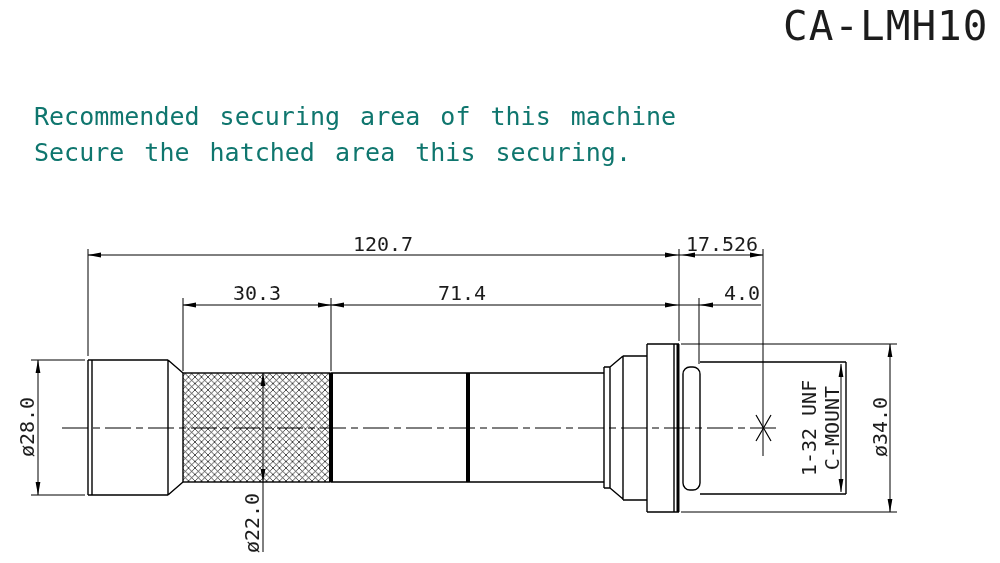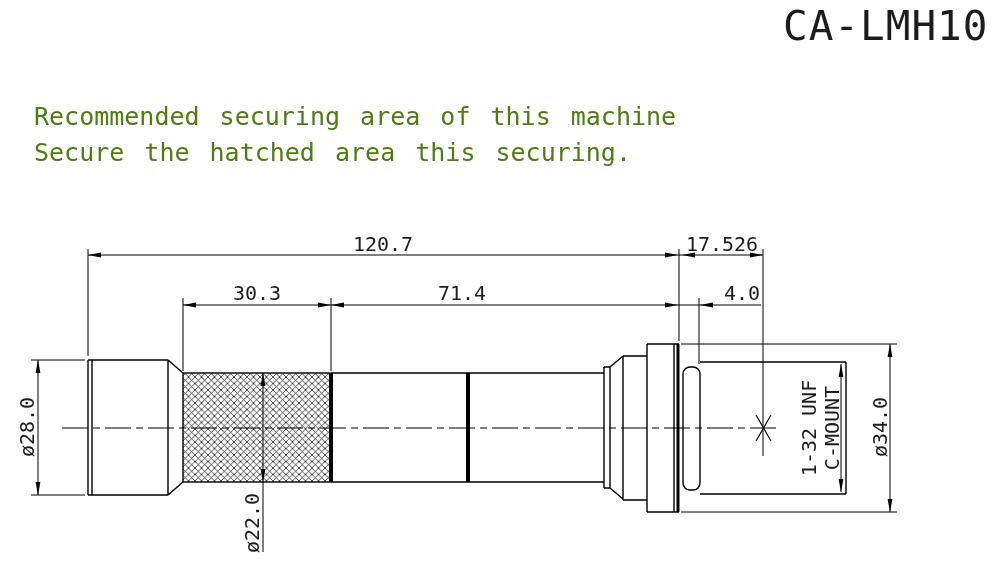--- a/index.html
+++ b/index.html
@@ -6,21 +6,21 @@
   .canvas {
     position:relative; width:1000px; height:563px; background:#ffffff;
     font-family:"DejaVu Sans Mono", monospace; color:#111; overflow:hidden;
   }
   .title {
     position:absolute; left:783px; top:2px; font-size:41px; letter-spacing:1px;
     white-space:nowrap; color:#1c1c1c;
   }
   .note {
     position:absolute; left:34px; top:99px; font-size:25px; line-height:36px;
-    word-spacing:5px; white-space:nowrap; color:#4d7c0f;
+    word-spacing:5px; white-space:nowrap; color:#0f766e;
   }
   svg text {
     font-family:"DejaVu Sans Mono", monospace; font-size:20px; fill:#1c1c1c;
   }
 </style>
 </head>
 <body>
 
 <div class="canvas">
 

